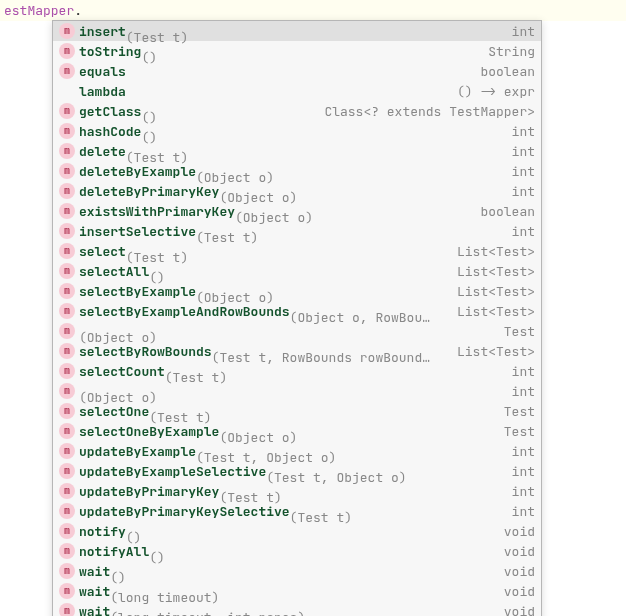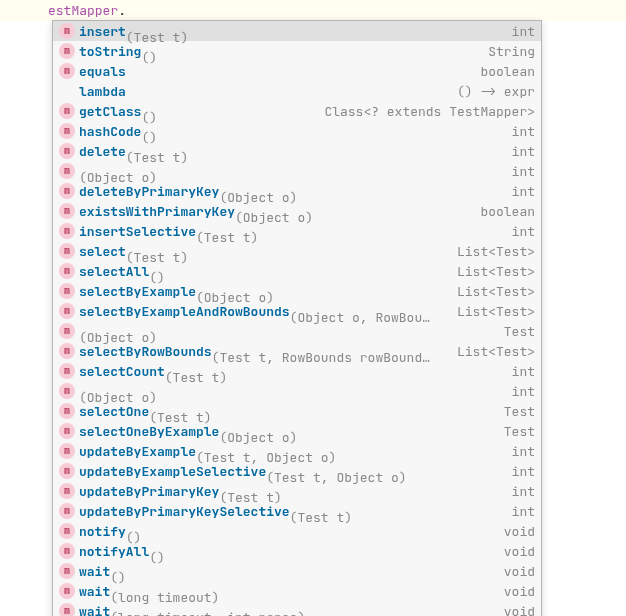--- a/index.html
+++ b/index.html
@@ -11,21 +11,20 @@
       height: 616px;
       overflow: hidden;
     }
     .code-line {
       background: #fffef0;
       padding: 2px 4px;
       color: #333;
     }
     .code-ref {
       color: #aa4eaa;
-      margin-left: 44px;
     }
     .completion-popup {
       position: absolute;
       left: 52px;
       top: 20px;
       width: 490px;
       background: #f7f7f7;
       border: 1px solid #b6b6b6;
       box-shadow: 0 2px 8px rgba(0,0,0,0.15);
     }
@@ -53,21 +52,21 @@
       background: #f7cbd5;
       border-radius: 50%;
       color: #b03050;
       font-size: 10px;
       font-weight: bold;
       line-height: 16px;
       text-align: center;
     }
     .method-name {
       font-weight: bold;
-      color: #0369a1;
+      color: #14532d;
       white-space: pre;
     }
     .method-params {
       color: #888;
       white-space: pre;
       margin-top: 13px;
     }
     .spacer { flex: 1; }
     .return-type {
       color: #888;
@@ -140,20 +139,21 @@
       </span>
       <span class="method-name">delete</span>
       <span class="method-params">(Test t)</span>
       <span class="spacer"></span>
       <span class="return-type">int</span>
     </div>
     <div class="completion-row">
       <span class="icon">
         <span class="icon-m" style="width: 16px; height: 16px; display: inline-block;">m</span>
       </span>
+      <span class="method-name">deleteByExample</span>
       <span class="method-params">(Object o)</span>
       <span class="spacer"></span>
       <span class="return-type">int</span>
     </div>
     <div class="completion-row">
       <span class="icon">
         <span class="icon-m" style="width: 16px; height: 16px; display: inline-block;">m</span>
       </span>
       <span class="method-name">deleteByPrimaryKey</span>
       <span class="method-params">(Object o)</span>

